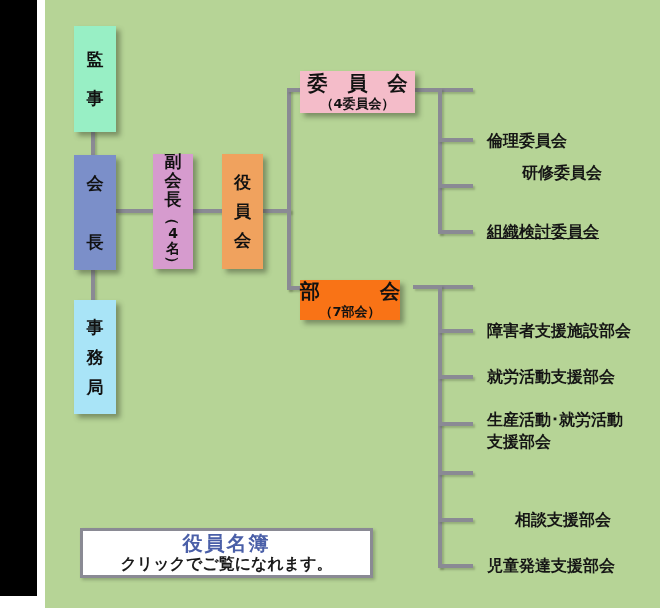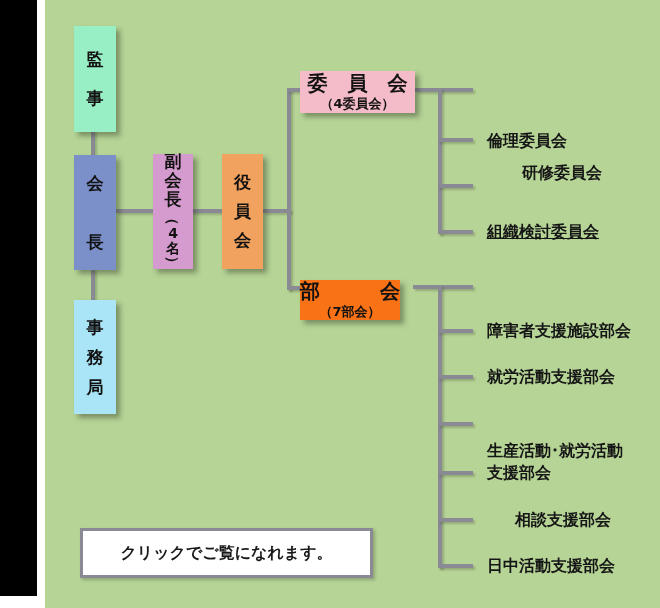--- a/index.html
+++ b/index.html
@@ -144,20 +144,21 @@
     <div class="hb-title">部　　　会</div>
     <div class="hb-sub">（7部会）</div>
   </div>
 
   <div class="item" style="top:130px;">倫理委員会</div>
   <div class="item" style="top:162px;text-align:center;">研修委員会</div>
   <div class="item" style="top:221px;text-decoration:underline;">組織検討委員会</div>
 
   <div class="item" style="top:320px;">障害者支援施設部会</div>
   <div class="item" style="top:366px;">就労活動支援部会</div>
-  <div class="item" style="top:409px;margin-top:31px;">生産活動･就労活動支援部会</div>
+  <div class="item" style="top:409px;">生産活動･就労活動支援部会</div>
   <div class="item" style="top:509px;margin-left:28px;">相談支援部会</div>
-  <div class="item" style="top:555px;">日中活動支援部会</div>
+  <div class="item" style="top:555px;">児童発達支援部会</div>
 
   <div id="roster-button">
+    <div id="roster-title">役員名簿</div>
     <div id="roster-sub">クリックでご覧になれます。</div>
   </div>
 </div>
 
 </body></html>

